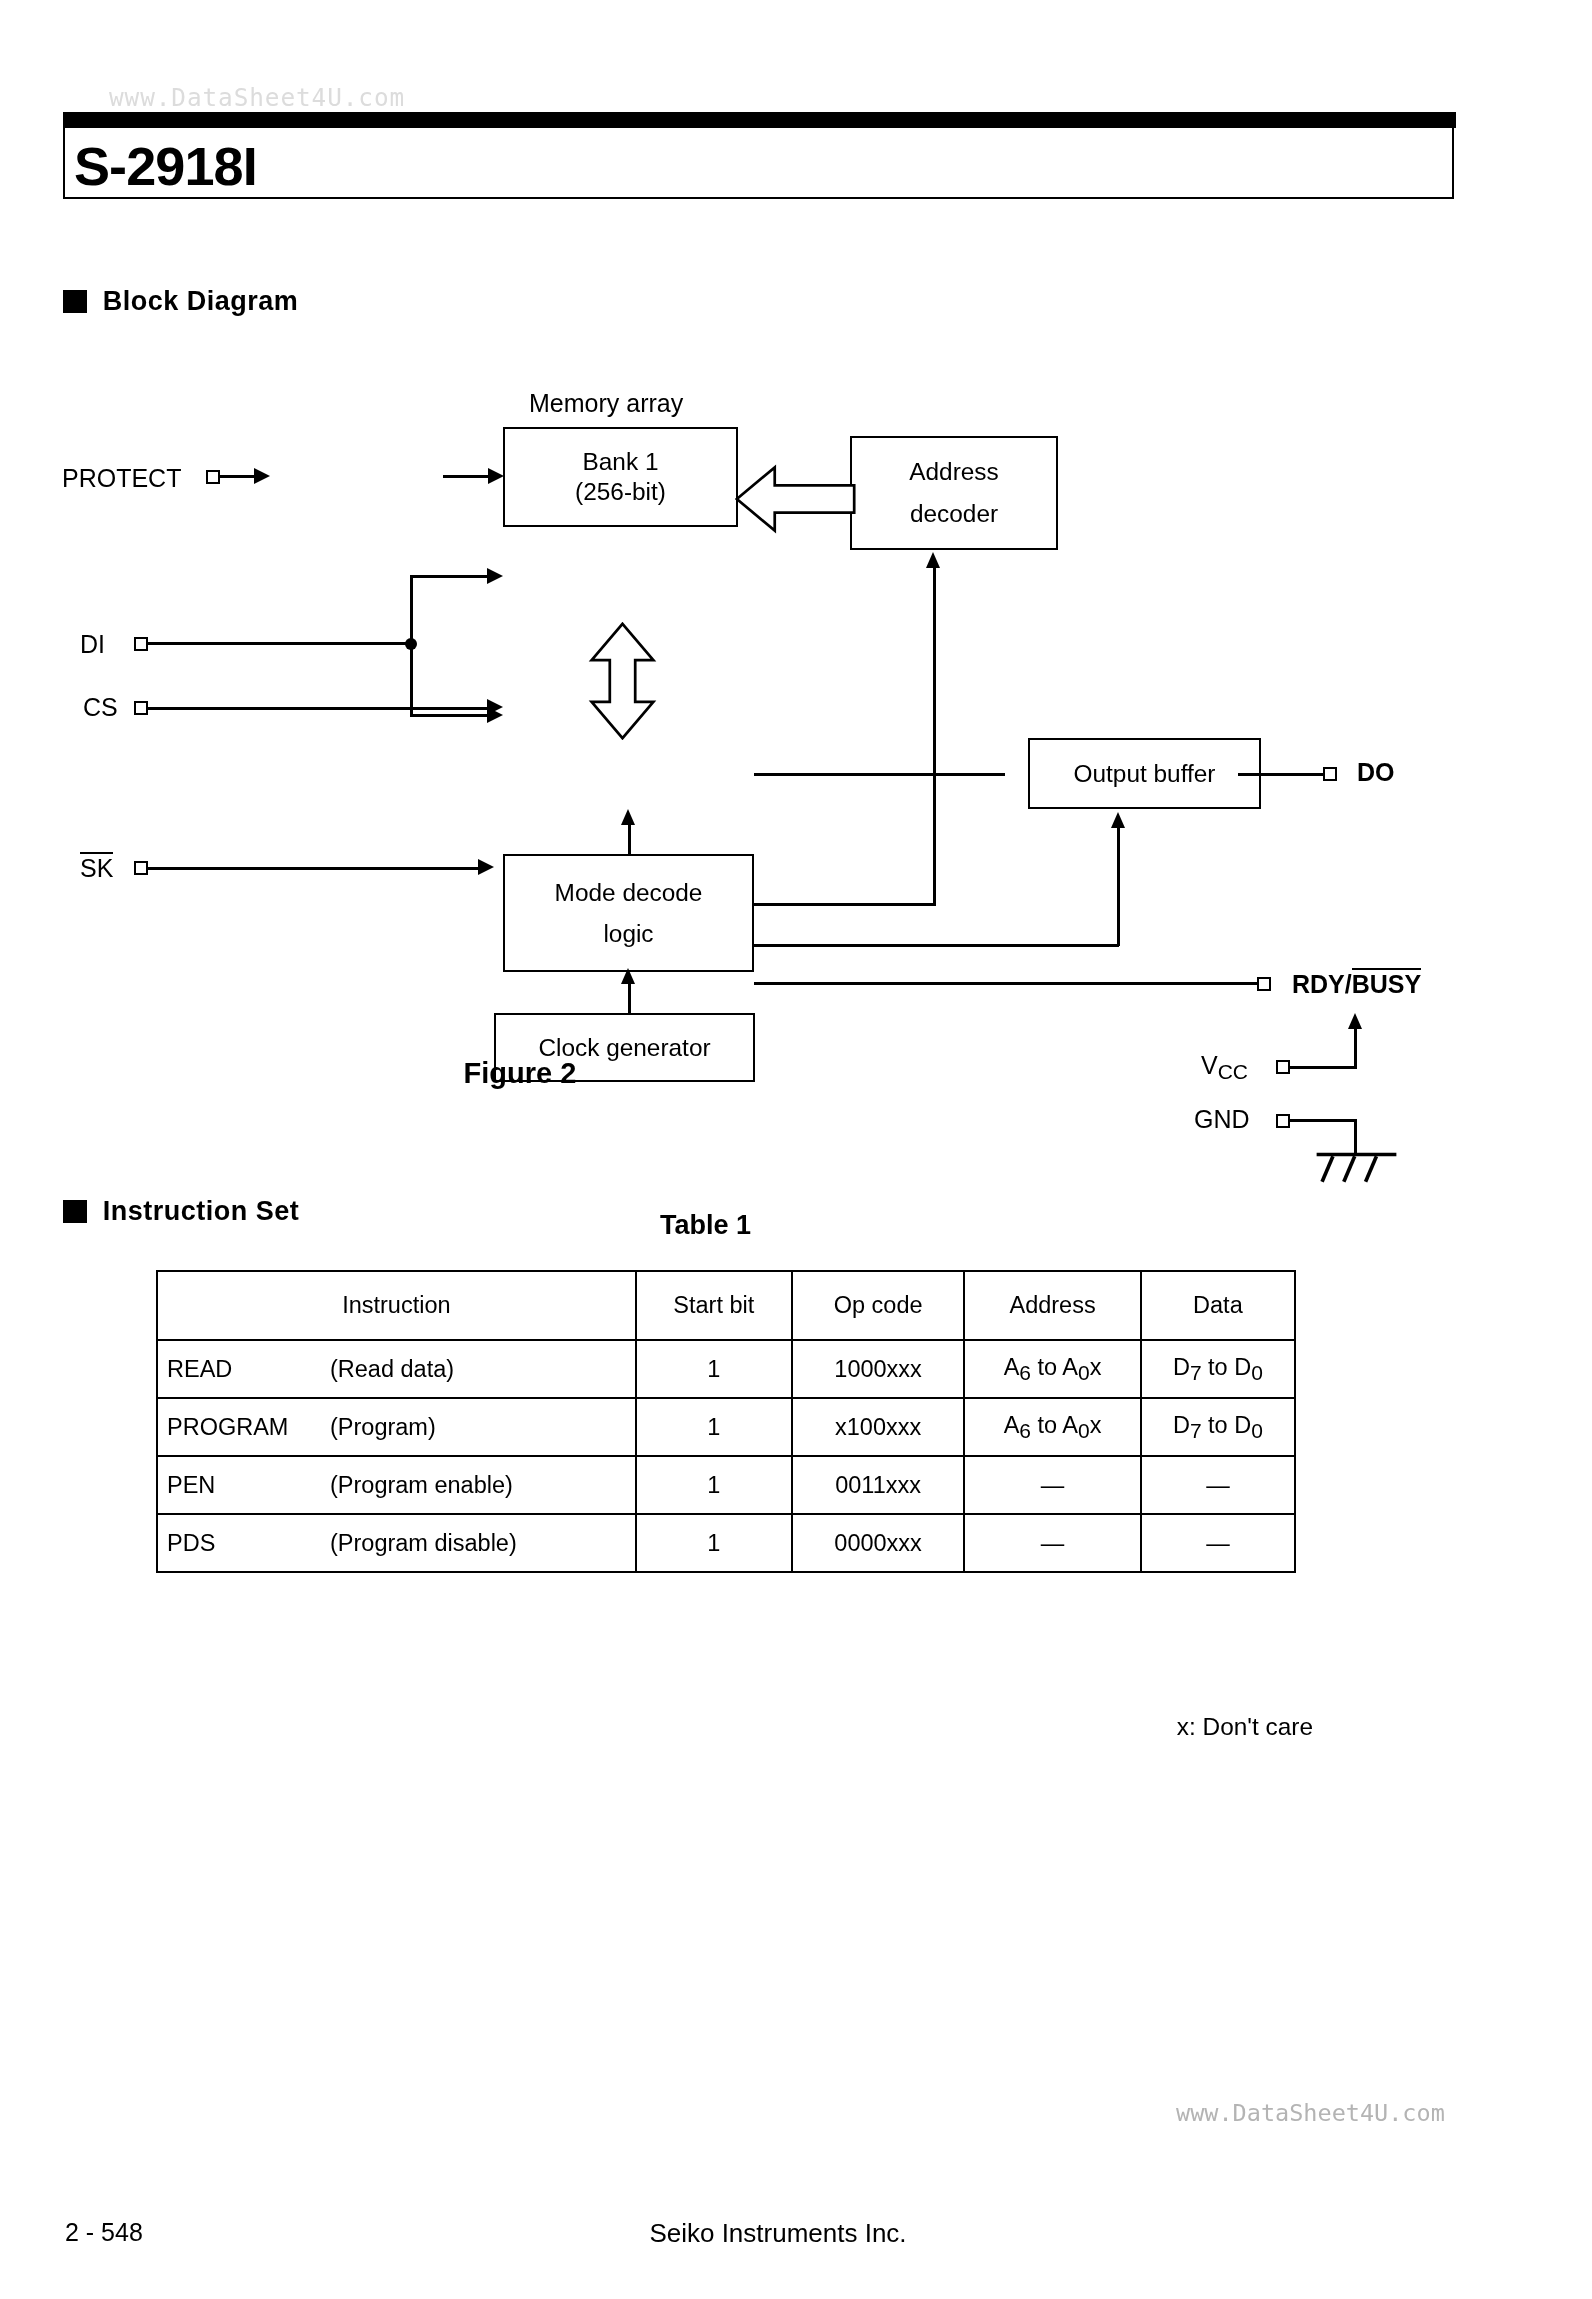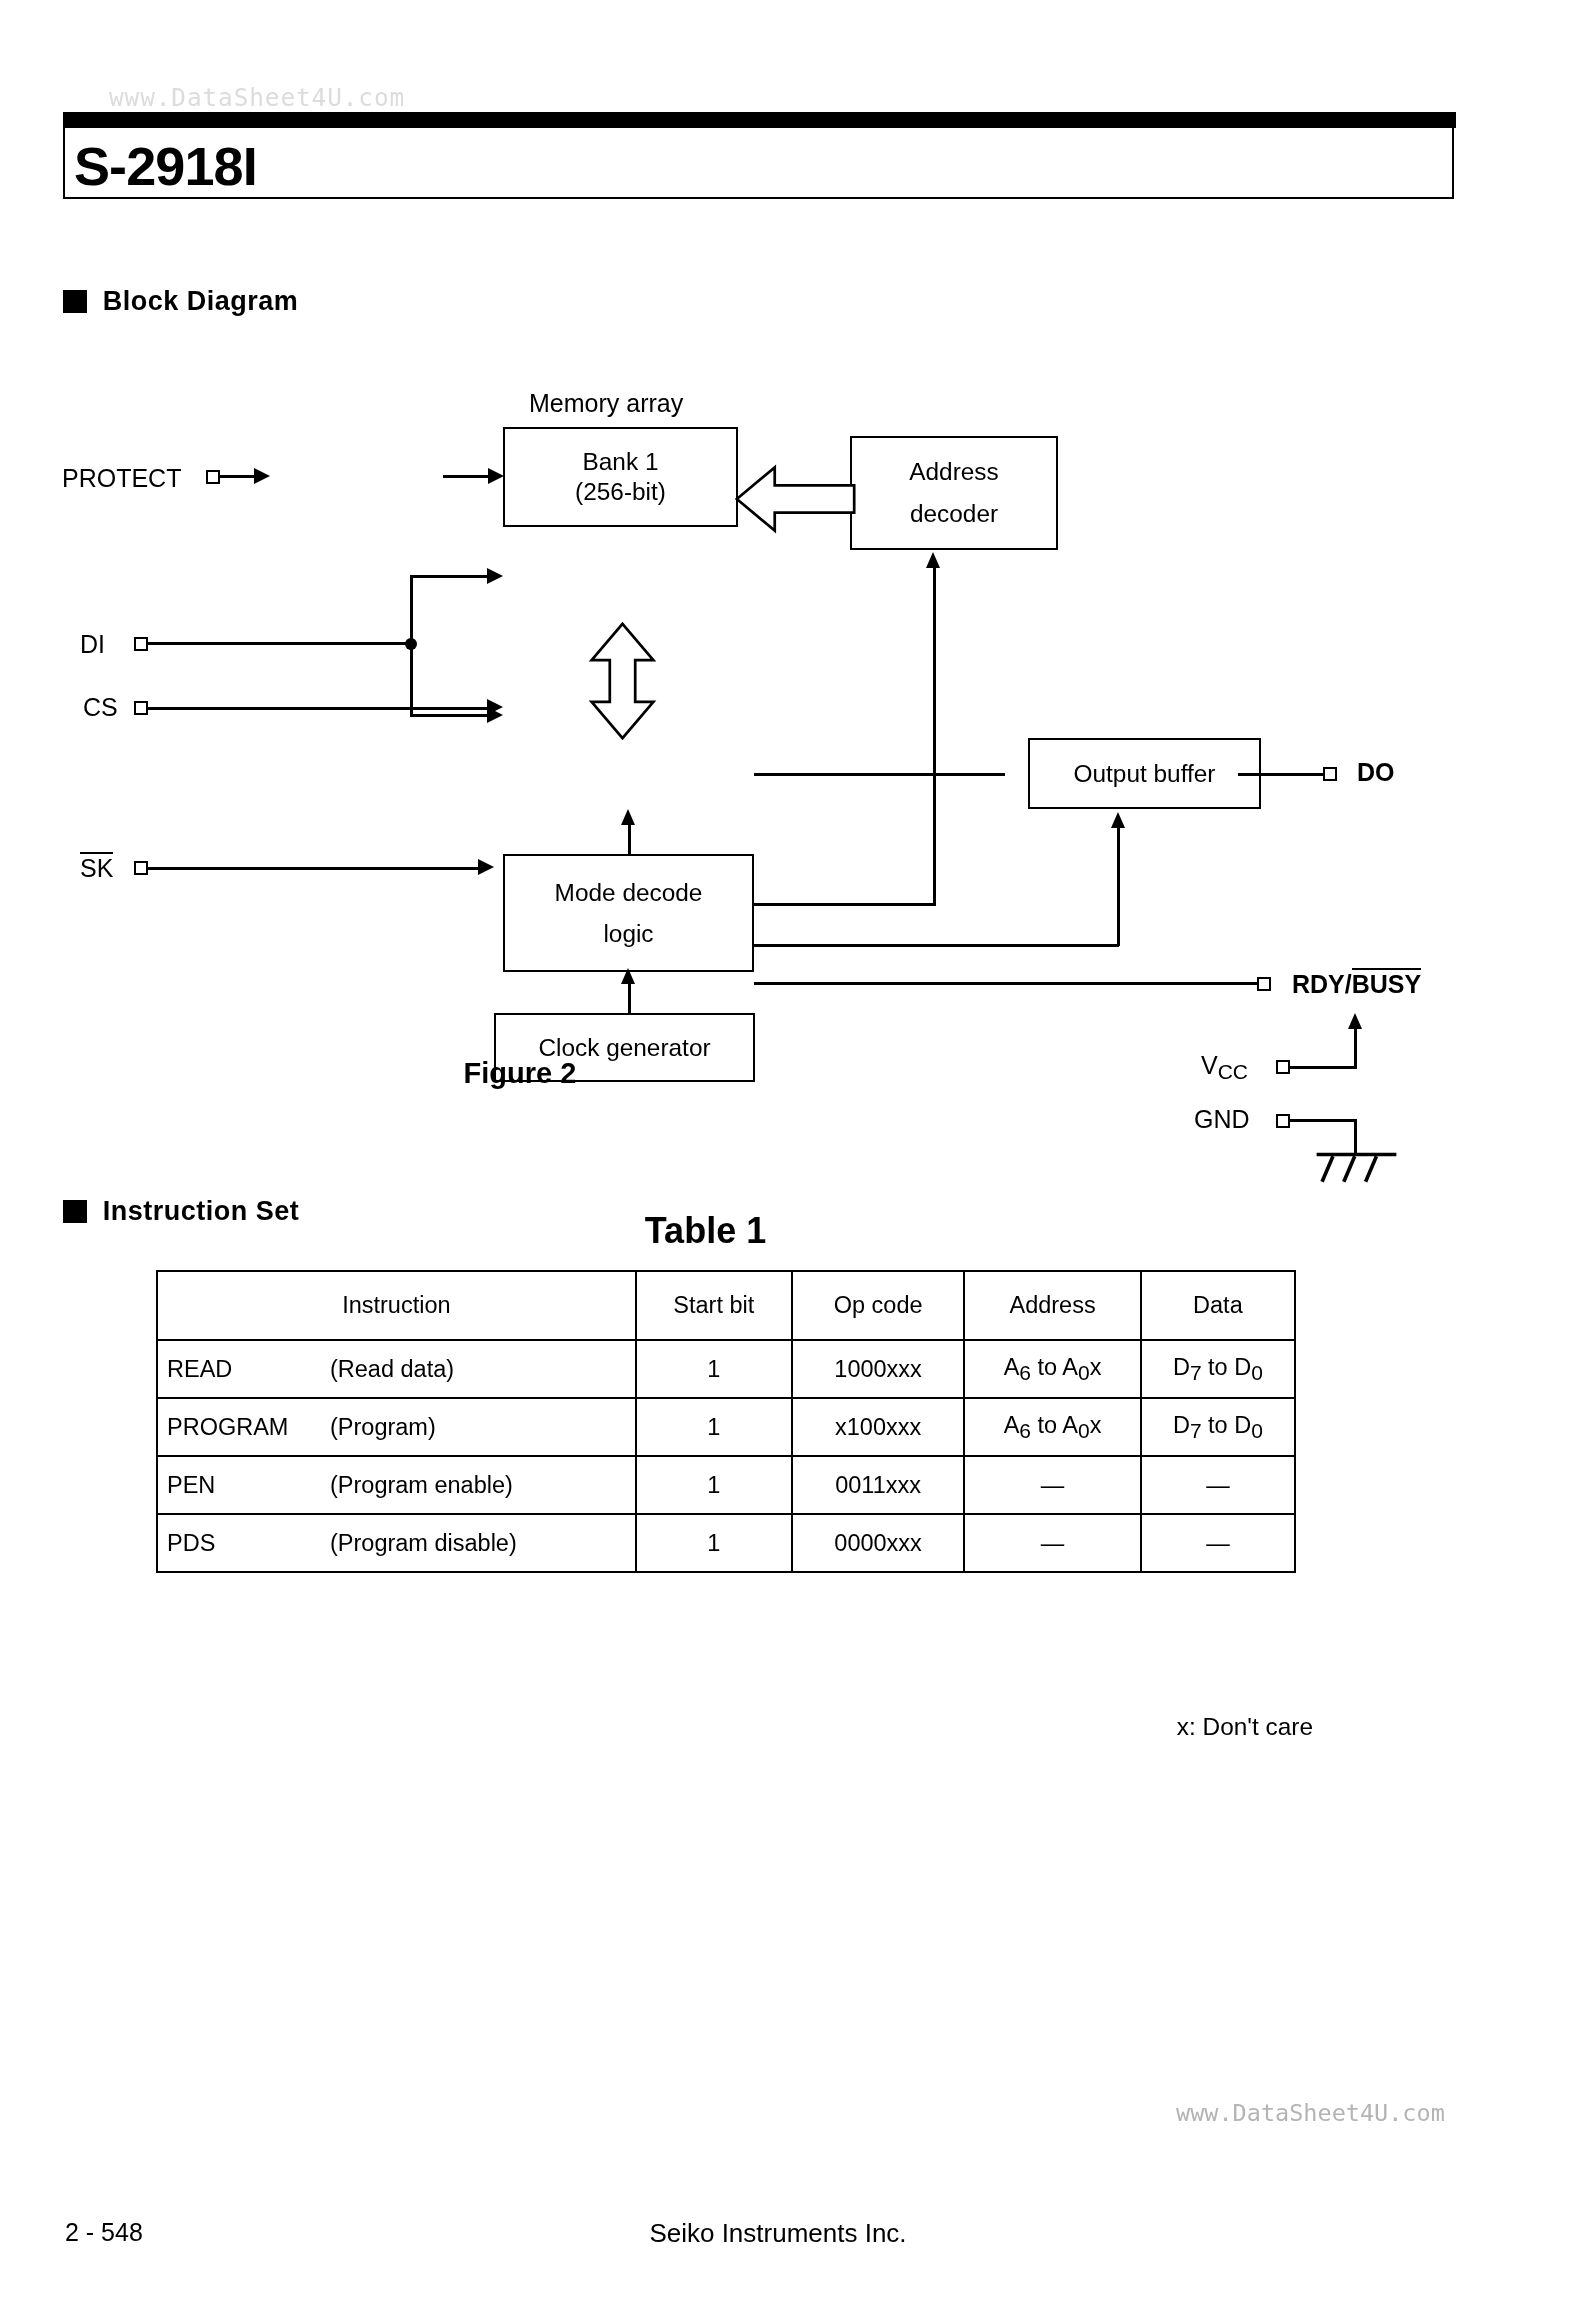--- a/index.html
+++ b/index.html
@@ -53,21 +53,21 @@
   .dot{position:absolute;width:11.8px;height:11.8px;border-radius:50%;background:#000;}
   
   .ar-r{position:absolute;width:0;height:0;border-left:16.3px solid #000;border-top:8.1px solid transparent;border-bottom:8.1px solid transparent;}
   .ar-u{position:absolute;width:0;height:0;border-bottom:16.3px solid #000;border-left:7.2px solid transparent;border-right:7.2px solid transparent;}
   .sub{font-size:21px;vertical-align:-4.5px;}
 
   
   #figcap{position:absolute;left:0;top:1057px;width:1040px;text-align:center;font-size:29px;font-weight:bold;}
 
   
-  #tbl-title{position:absolute;left:0;top:1210px;width:1411px;text-align:center;font-size:36px;font-weight:bold;}
+  #tbl-title{position:absolute;left:0;top:1210px;width:1411px;text-align:center;font-size:27px;font-weight:bold;}
   #tbl{
     position:absolute;left:156px;top:1270px;width:1140px;
     border-collapse:collapse;
   }
   #tbl td,#tbl th{
     border:2.3px solid #000;font-size:23.5px;font-weight:normal;
     padding:0;height:56px;text-align:center;vertical-align:middle;
   }
   #tbl th{height:67px;}
   .c-instr{width:470px;}

